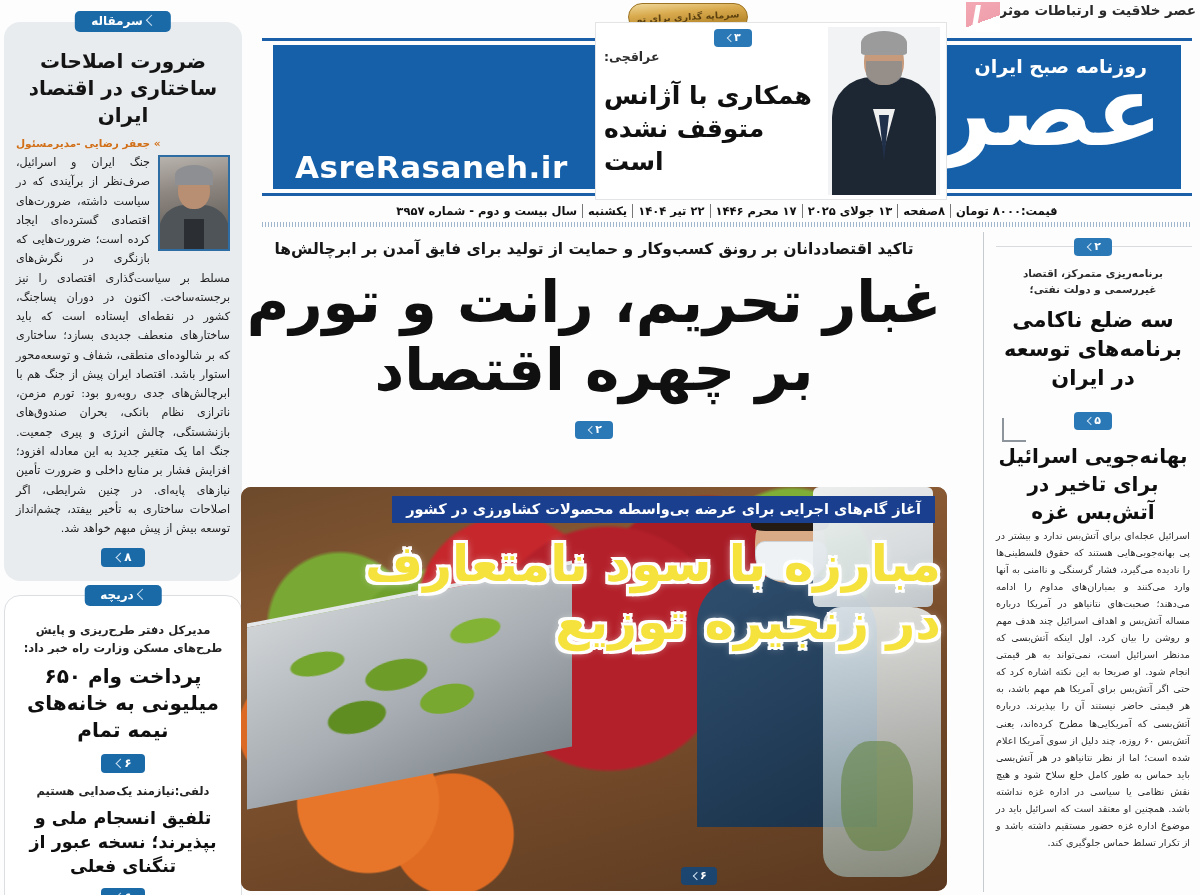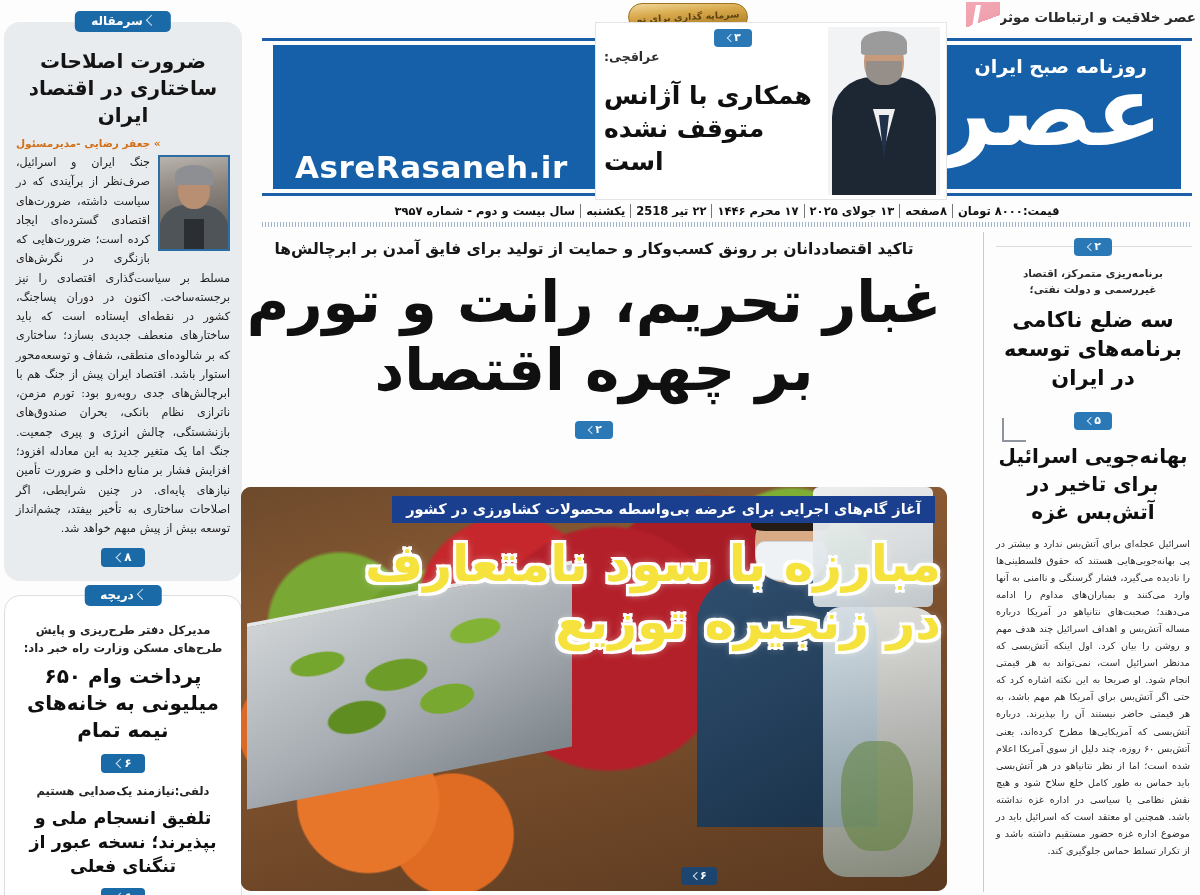--- a/index.html
+++ b/index.html
@@ -24,21 +24,20 @@
   .topstrip {
     position: absolute;
     top: 0; right: 0;
     width: 945px;
     height: 36px;
   }
   .slogan-wrap {
     position: absolute;
     top: 2px; right: 4px;
     display: flex;
-    align-items: center;
     height: 30px;
   }
   .slogan-flag {
     width: 34px; height: 30px;
     background: linear-gradient(160deg, #f3a9b4 0%, #efa0ac 60%, #ffffff 60%);
     position: relative;
     margin-right: -6px;
   }
   .slogan-flag::after {
     content: "";
@@ -653,21 +652,20 @@
     width: 22px; height: 22px;
     border-left: 2px solid #8d949b;
     border-bottom: 2px solid #8d949b;
   }
   .rc-head2 {
     font-size: 20px;
     font-weight: bold;
     text-align: center;
     line-height: 1.42;
     color: #0f0f0f;
-    margin-bottom: 8px;
   }
   .rc-body {
     font-size: 9.6px;
     line-height: 1.78;
     color: #2a2a2a;
     text-align: justify;
   }
 
   .frame-line-t {
     position: absolute;
@@ -697,21 +695,21 @@
       <div class="mh-title">عصر رسانه</div>
       <div class="mh-url">AsreRasaneh.ir</div>
     </div>
   </div>
 
   <div class="dateline">
     <span>قیمت:۸۰۰۰ تومان</span>
     <span>۸صفحه</span>
     <span>۱۳ جولای ۲۰۲۵</span>
     <span>۱۷ محرم ۱۴۴۶</span>
-    <span>۲۲ تیر 2518</span>
+    <span>۲۲ تیر ۱۴۰۴</span>
     <span>یکشنبه</span>
     <span>سال بیست و دوم - شماره ۳۹۵۷</span>
   </div>
   <div class="dot-rule"></div>
 
   <div class="left-col">
 
     <div class="card">
       <div class="tab-badge">
         <span class="fold"></span>

